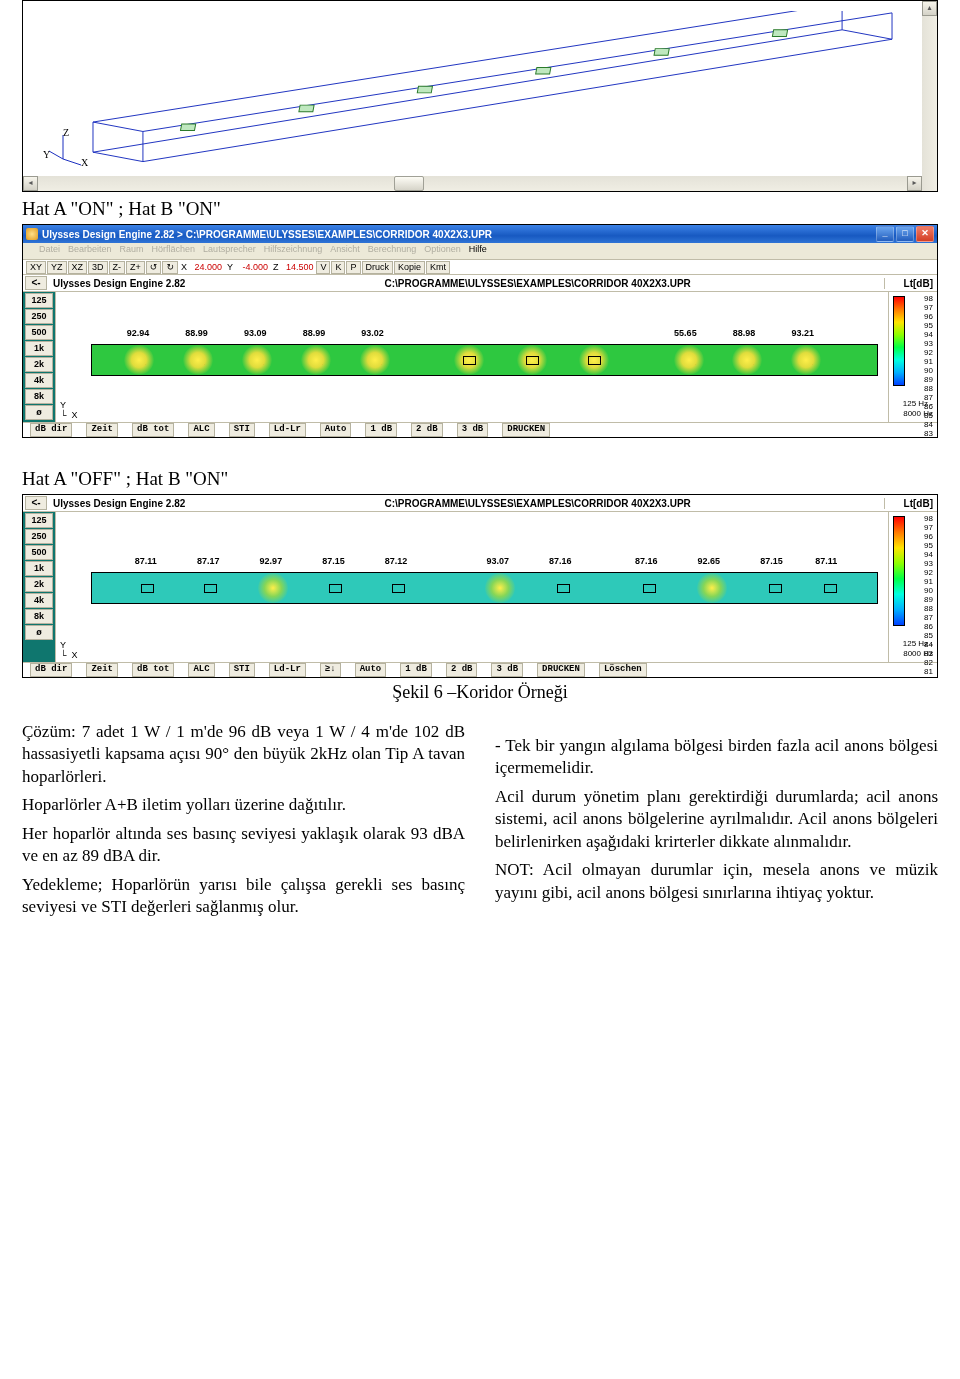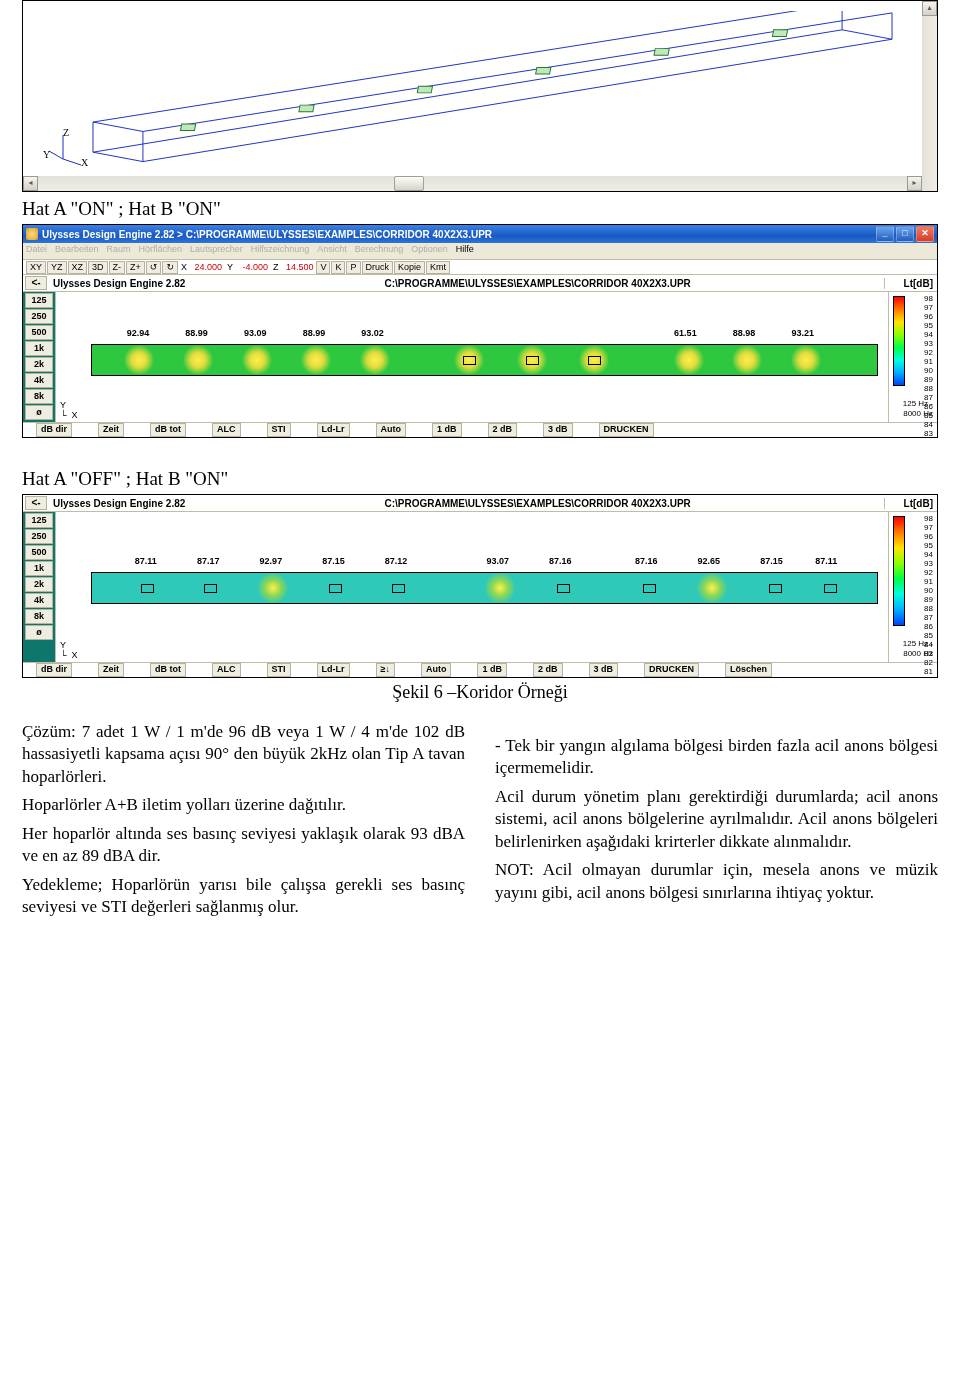--- a/index.html
+++ b/index.html
@@ -142,21 +142,21 @@
     line-height: 12px;
   }
   .winbtn.close { background: linear-gradient(#f07a65,#d33e25); }
 
   .menubar {
     height: 14px;
     background: #ece9d8;
     border-bottom: 1px solid #c0bca8;
     color: #b0aea1;
     font-size: 9px;
-    padding: 1px 3px;
+    padding: 1px 16px;
     display: flex;
     gap: 8px;
   }
   .menubar span:last-child { color:#000; }
 
   .coordbar {
     height: 14px;
     background: #fff;
     border-bottom: 1px solid #c0bca8;
     display: flex;
@@ -273,21 +273,21 @@
     display:flex;flex-direction:column;justify-content:space-between;
   }
   .legend .note{
     position:absolute;left:4px;right:4px;bottom:3px;font-size:8px;line-height:10px;text-align:right;
   }
   .bottombar{
     height:14px;background:#fff;display:flex;align-items:center;font-size:9px;font-weight:bold;
   }
   .bottombar .bbtn{
     border:1px solid #b5b29f;background:#efece0;
-    padding:0 4px;height:12px;line-height:11px;margin:0 13px;
+    padding:0 4px;height:12px;line-height:11px;margin:0 7px;font-family:Liberation Mono, monospace;
   }
 
   
   .ulysses2 {
     border: 1px solid #000;
     margin: 0 22px;
     font-family: "Tahoma","Arial",sans-serif;
     font-size:10px;
     background:#ece9d8;
   }
@@ -451,21 +451,21 @@
           <div class="sqmark" style="left: calc(56% - 6px);"></div>
           <div class="spot" style="left: calc(64% - 15px);"></div>
           <div class="sqmark" style="left: calc(64% - 6px);"></div>
         </div>
       <div id="labels1">
           <div class="dblabel" style="left: calc(5.64% + 35px); top: 36px;">92.94</div>
           <div class="dblabel" style="left: calc(12.69% + 35px); top: 36px;">88.99</div>
           <div class="dblabel" style="left: calc(19.74% + 35px); top: 36px;">93.09</div>
           <div class="dblabel" style="left: calc(26.79% + 35px); top: 36px;">88.99</div>
           <div class="dblabel" style="left: calc(33.84% + 35px); top: 36px;">93.02</div>
-          <div class="dblabel" style="left: calc(71.44% + 35px); top: 36px;">61.51</div>
+          <div class="dblabel" style="left: calc(71.44% + 35px); top: 36px;">55.65</div>
           <div class="dblabel" style="left: calc(78.49% + 35px); top: 36px;">88.98</div>
           <div class="dblabel" style="left: calc(85.54% + 35px); top: 36px;">93.21</div>
         </div>
       <div class="yxsmall" style="white-space:pre">Y
 └  X</div>
     </div>
     <div class="legend">
       <div class="bar"></div>
       <div class="ticks" id="legticks1">
           <div>98</div>

